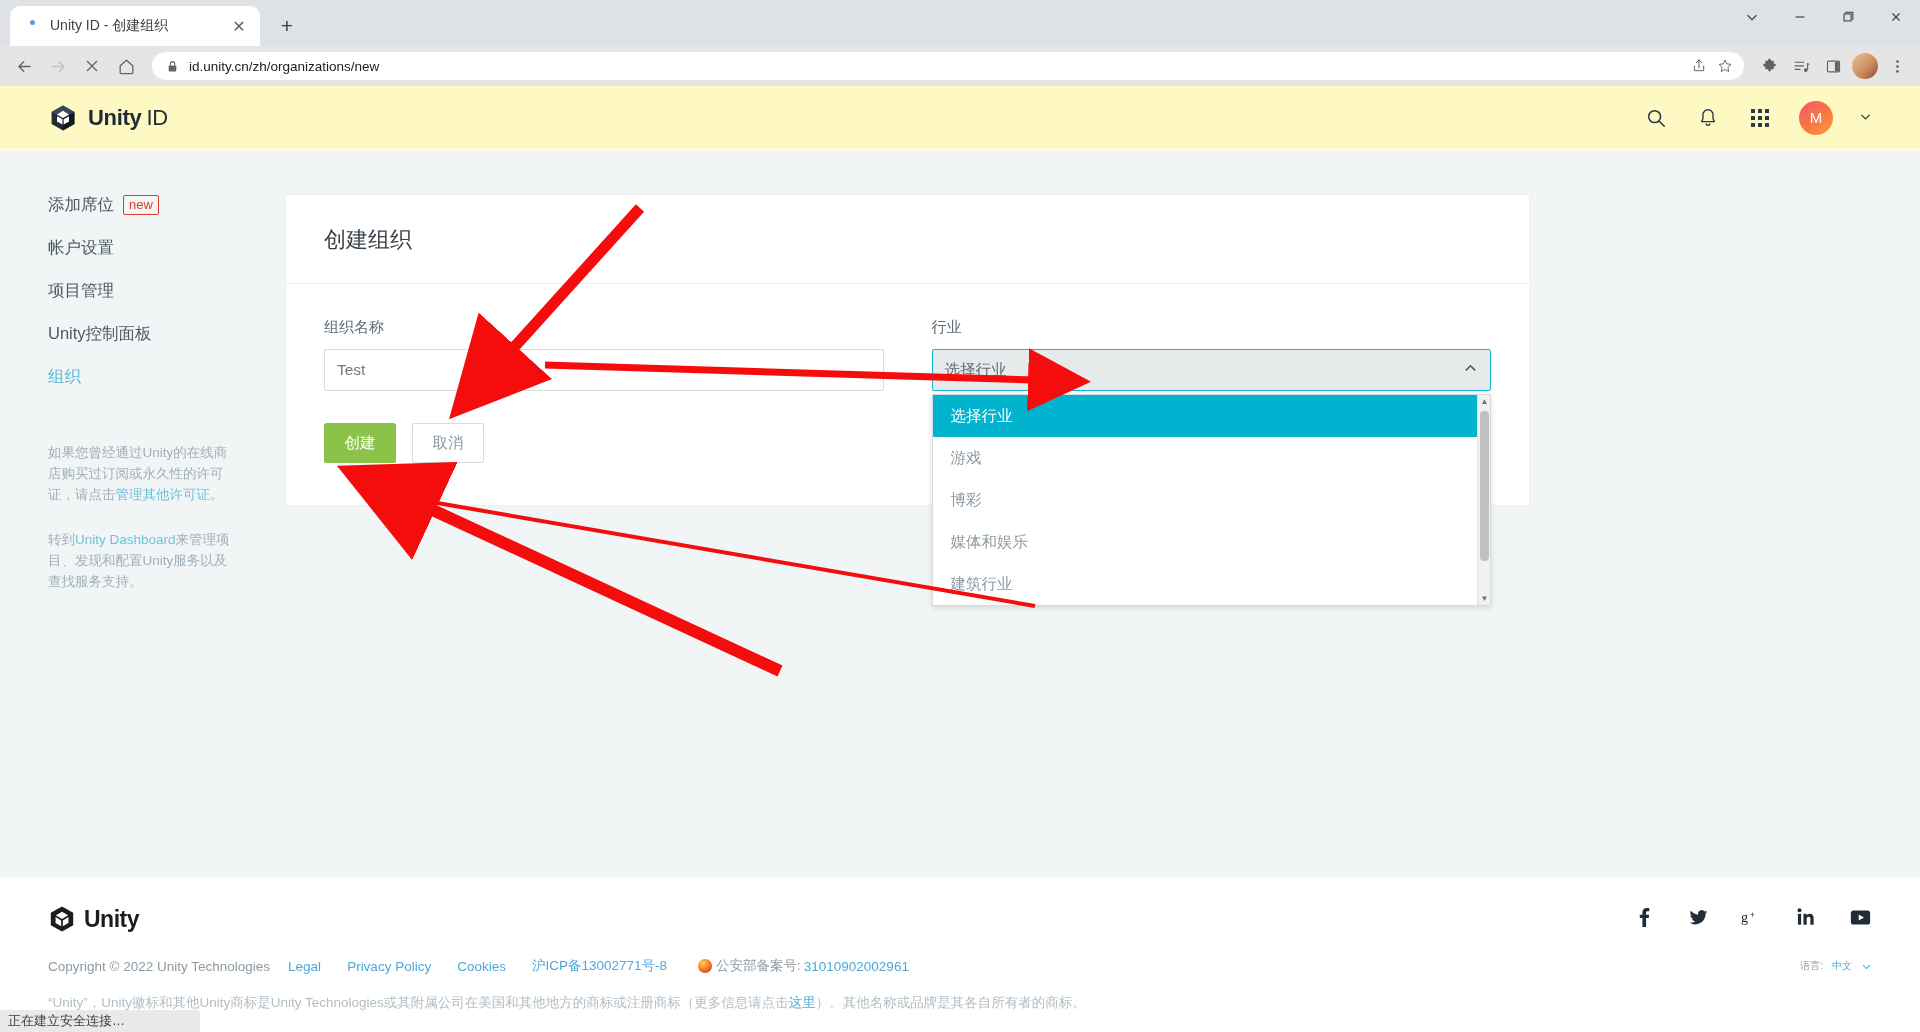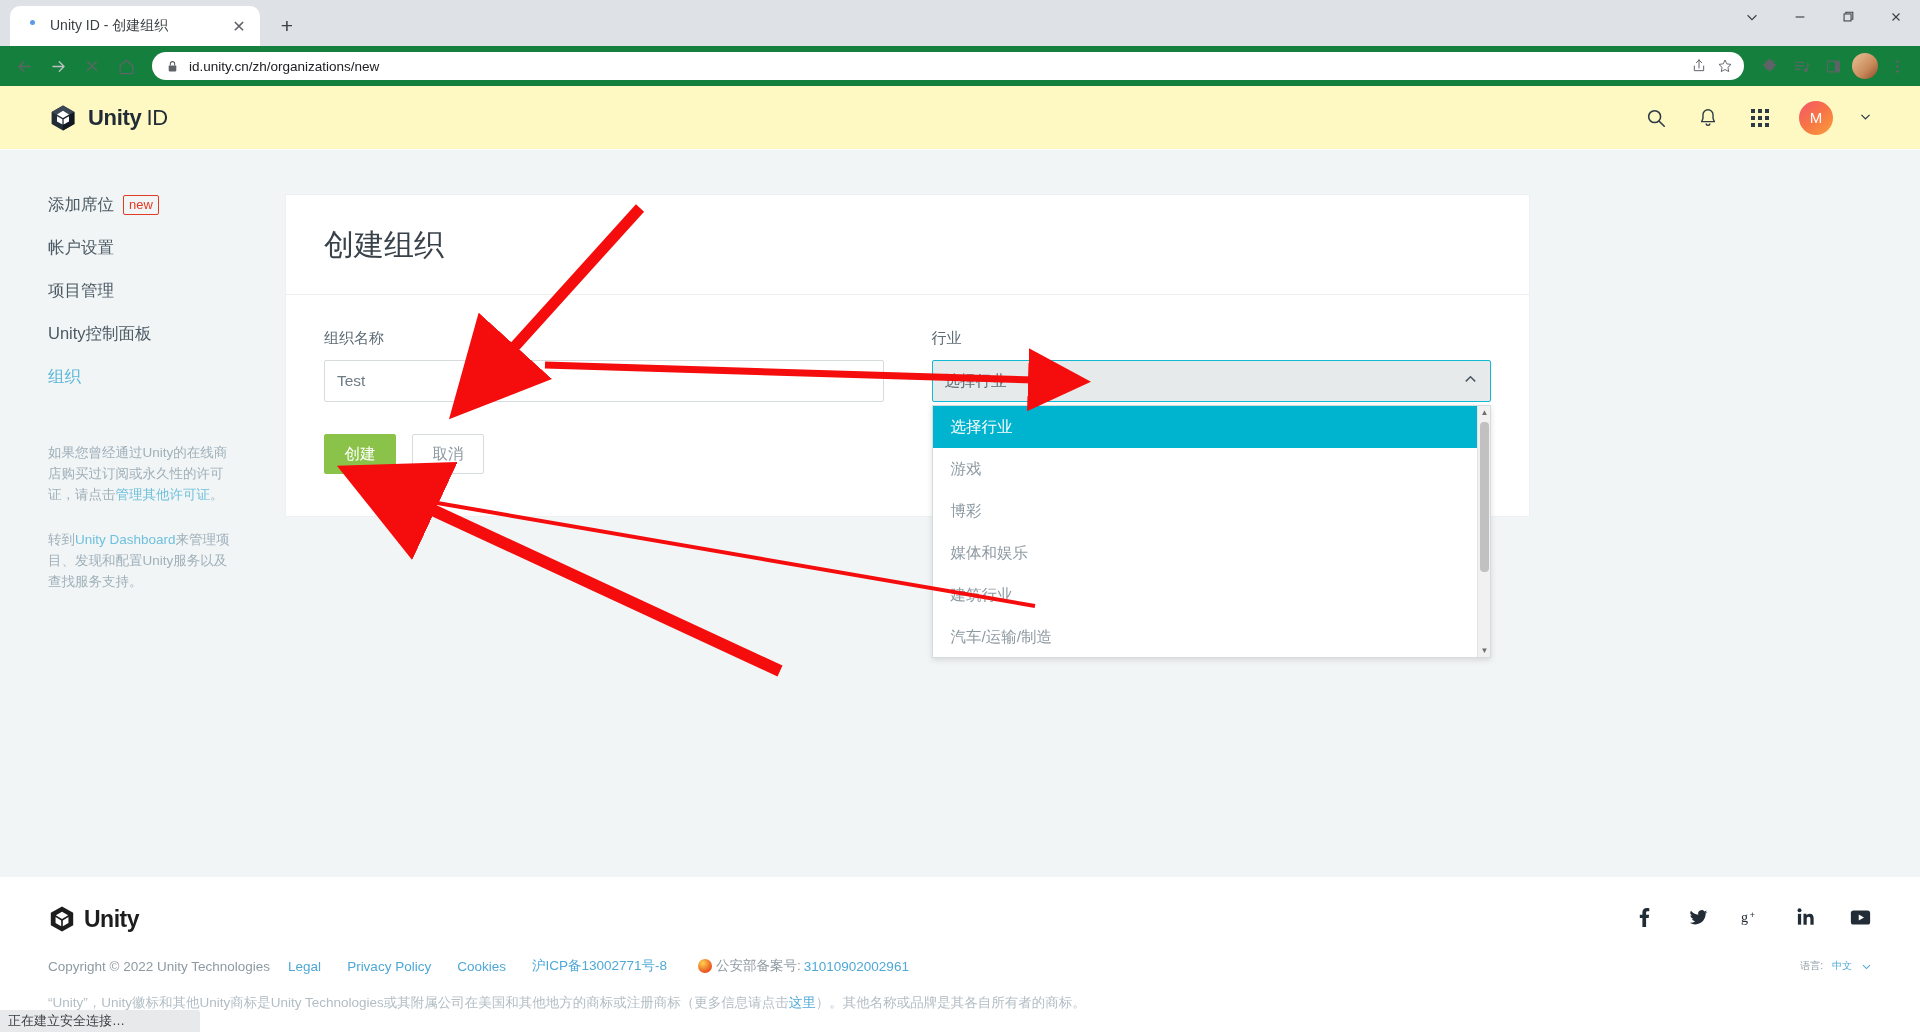--- a/index.html
+++ b/index.html
@@ -60,21 +60,21 @@
     height: 34px; display: flex; align-items: center;
   }
   .win-btn {
     width: 48px; height: 34px;
     display: flex; align-items: center; justify-content: center;
     color: #3c4043; cursor: pointer;
   }
 
   .browser-toolbar {
     height: 40px;
-    background: #15803d;
+    background: #e5e5e5;
     display: flex; align-items: center;
     padding: 0 8px;
     gap: 2px;
   }
   .nav-btn {
     width: 32px; height: 32px;
     display: flex; align-items: center; justify-content: center;
     color: #5f6368; cursor: pointer; border-radius: 50%;
     flex: 0 0 auto;
   }
@@ -187,21 +187,21 @@
   }
   .card {
     background: #ffffff;
     max-width: 1245px;
     border: 1px solid #edf1f2;
   }
   .card-head {
     padding: 30px 38px 28px;
     border-bottom: 1px solid #eceff0;
   }
-  .card-title { font-size: 30px; color: #39424a; font-weight: 400; }
+  .card-title { font-size: 22px; color: #39424a; font-weight: 400; }
   .card-body { padding: 34px 38px 42px; }
   .form-row { display: flex; gap: 48px; }
   .field { flex: 1; position: relative; }
   .field-label { font-size: 15px; color: #5d6b74; margin-bottom: 12px; }
   .text-input {
     width: 100%; height: 42px;
     border: 1px solid #d6dbde;
     border-radius: 2px;
     padding: 0 12px;
     font-size: 15.5px;
@@ -555,21 +555,20 @@
                 </span>
               </div>
 
               <div class="dropdown">
                 <div class="dd-list">
                   <div class="dd-item selected">选择行业</div>
                   <div class="dd-item">游戏</div>
                   <div class="dd-item">博彩</div>
                   <div class="dd-item">媒体和娱乐</div>
                   <div class="dd-item">建筑行业</div>
-                  <div class="dd-item">汽车/运输/制造</div>
                 </div>
                 <div class="dd-scroll">
                   <div class="arrow-up">▲</div>
                   <div class="thumb"></div>
                   <div class="arrow-down">▼</div>
                 </div>
               </div>
             </div>
 
           </div>

